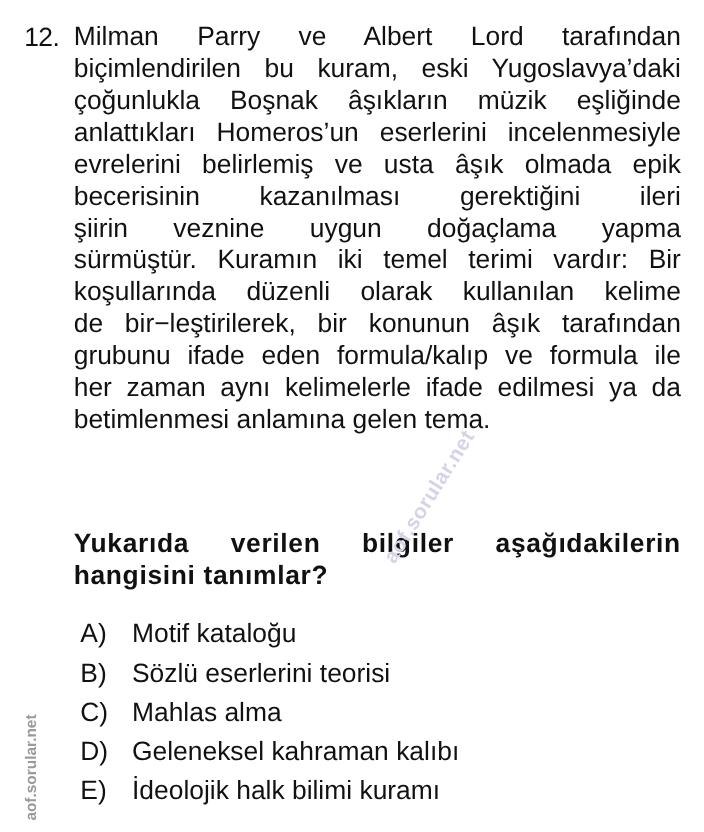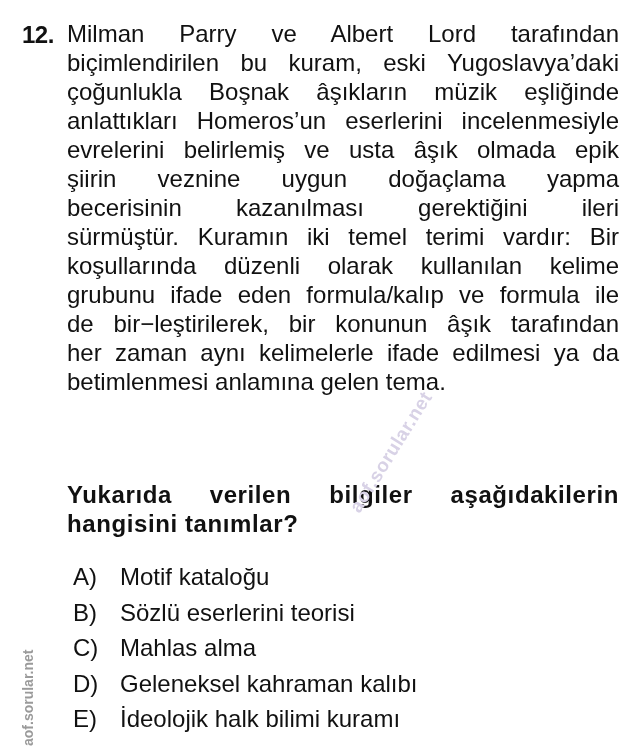--- a/index.html
+++ b/index.html
@@ -19,21 +19,21 @@
       position: absolute;
       left: 0;
       top: 0;
       width: 640px;
     }
     .qnum {
       position: absolute;
       left: 22px;
       top: 20px;
       font-size: 24px;
-      font-weight: bold;
+      font-weight: normal;
       letter-spacing: -0.5px;
       line-height: 29px;
     }
     .stem-lines {
       position: absolute;
       left: 67px;
       top: 19px;
       width: 552px;
     }
     .line {
@@ -107,26 +107,26 @@
 
 <div class="question">
   <div class="qnum">12.</div>
 
   <div class="stem-lines">
     <span class="line">Milman Parry ve Albert Lord tarafından</span>
     <span class="line">biçimlendirilen bu kuram, eski Yugoslavya’daki</span>
     <span class="line">çoğunlukla Boşnak âşıkların müzik eşliğinde</span>
     <span class="line">anlattıkları Homeros’un eserlerini incelenmesiyle</span>
     <span class="line">evrelerini belirlemiş ve usta âşık olmada epik</span>
+    <span class="line">becerisinin kazanılması gerektiğini ileri</span>
     <span class="line">şiirin veznine uygun doğaçlama yapma</span>
-    <span class="line">becerisinin kazanılması gerektiğini ileri</span>
     <span class="line">sürmüştür. Kuramın iki temel terimi vardır: Bir</span>
     <span class="line">koşullarında düzenli olarak kullanılan kelime</span>
+    <span class="line">de bir−leştirilerek, bir konunun âşık tarafından</span>
     <span class="line">grubunu ifade eden formula/kalıp ve formula ile</span>
-    <span class="line">de bir−leştirilerek, bir konunun âşık tarafından</span>
     <span class="line">her zaman aynı kelimelerle ifade edilmesi ya da</span>
     <span class="line last">betimlenmesi anlamına gelen tema.</span>
   </div>
 
   <div class="prompt-lines">
     <span class="line">Yukarıda verilen bilgiler aşağıdakilerin</span>
     <span class="line last">hangisini tanımlar?</span>
   </div>
 
   <div class="options">

